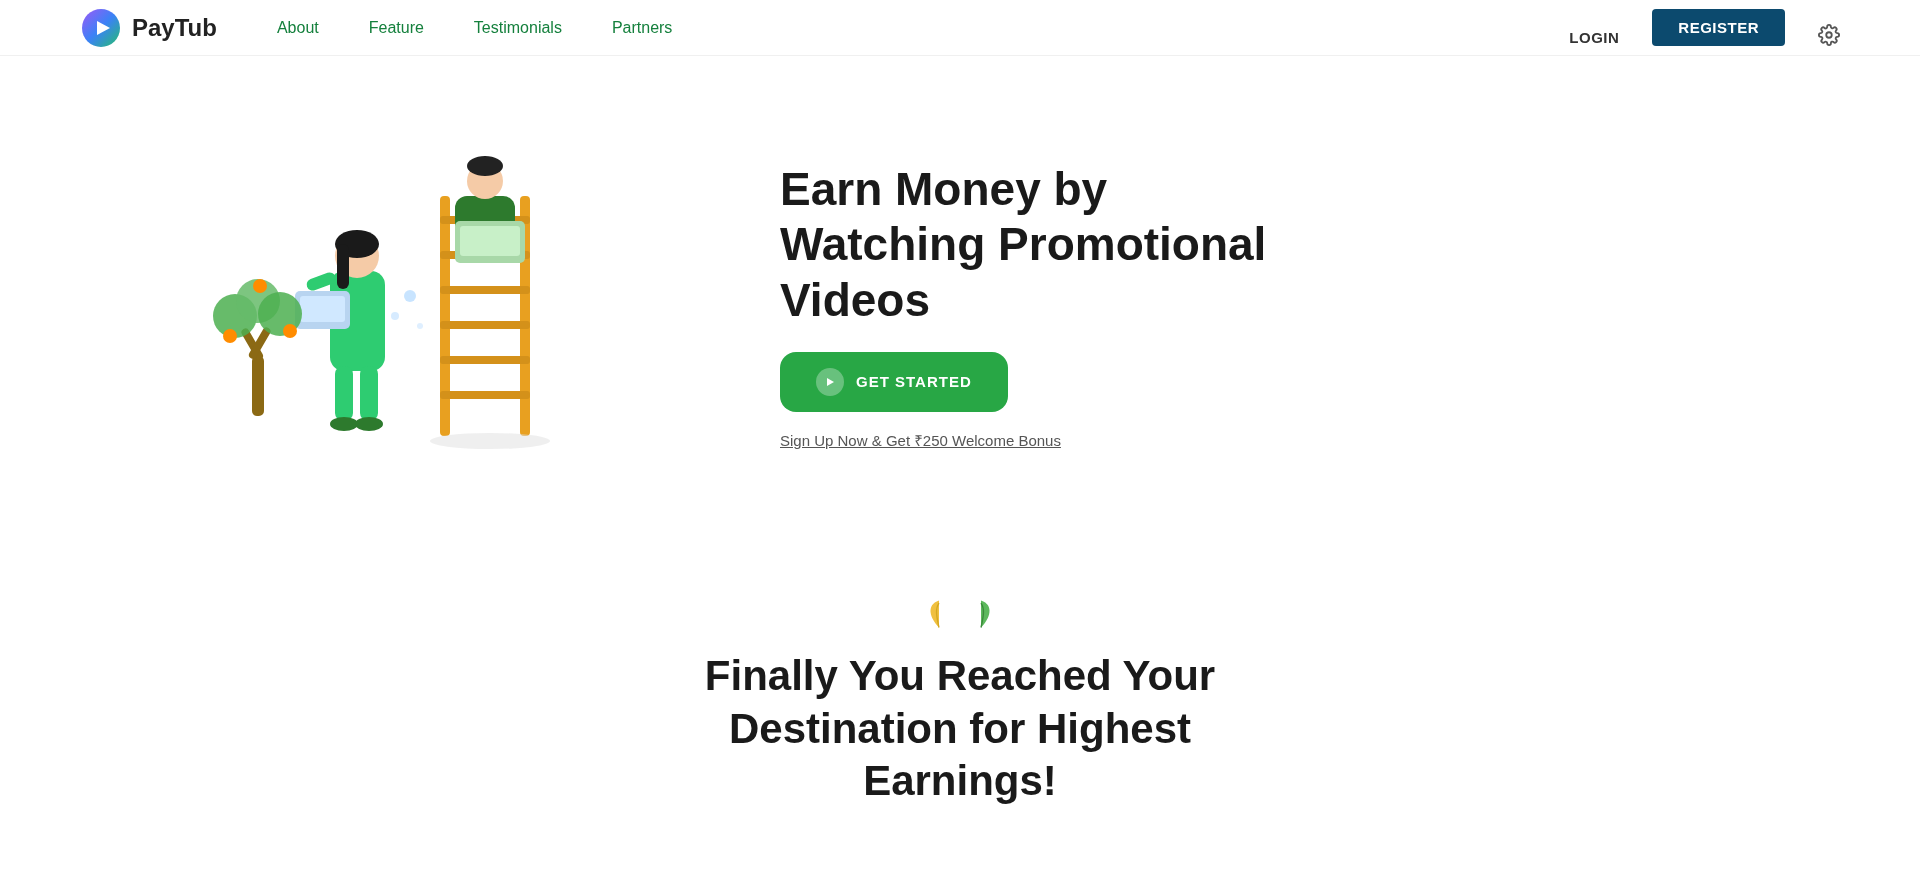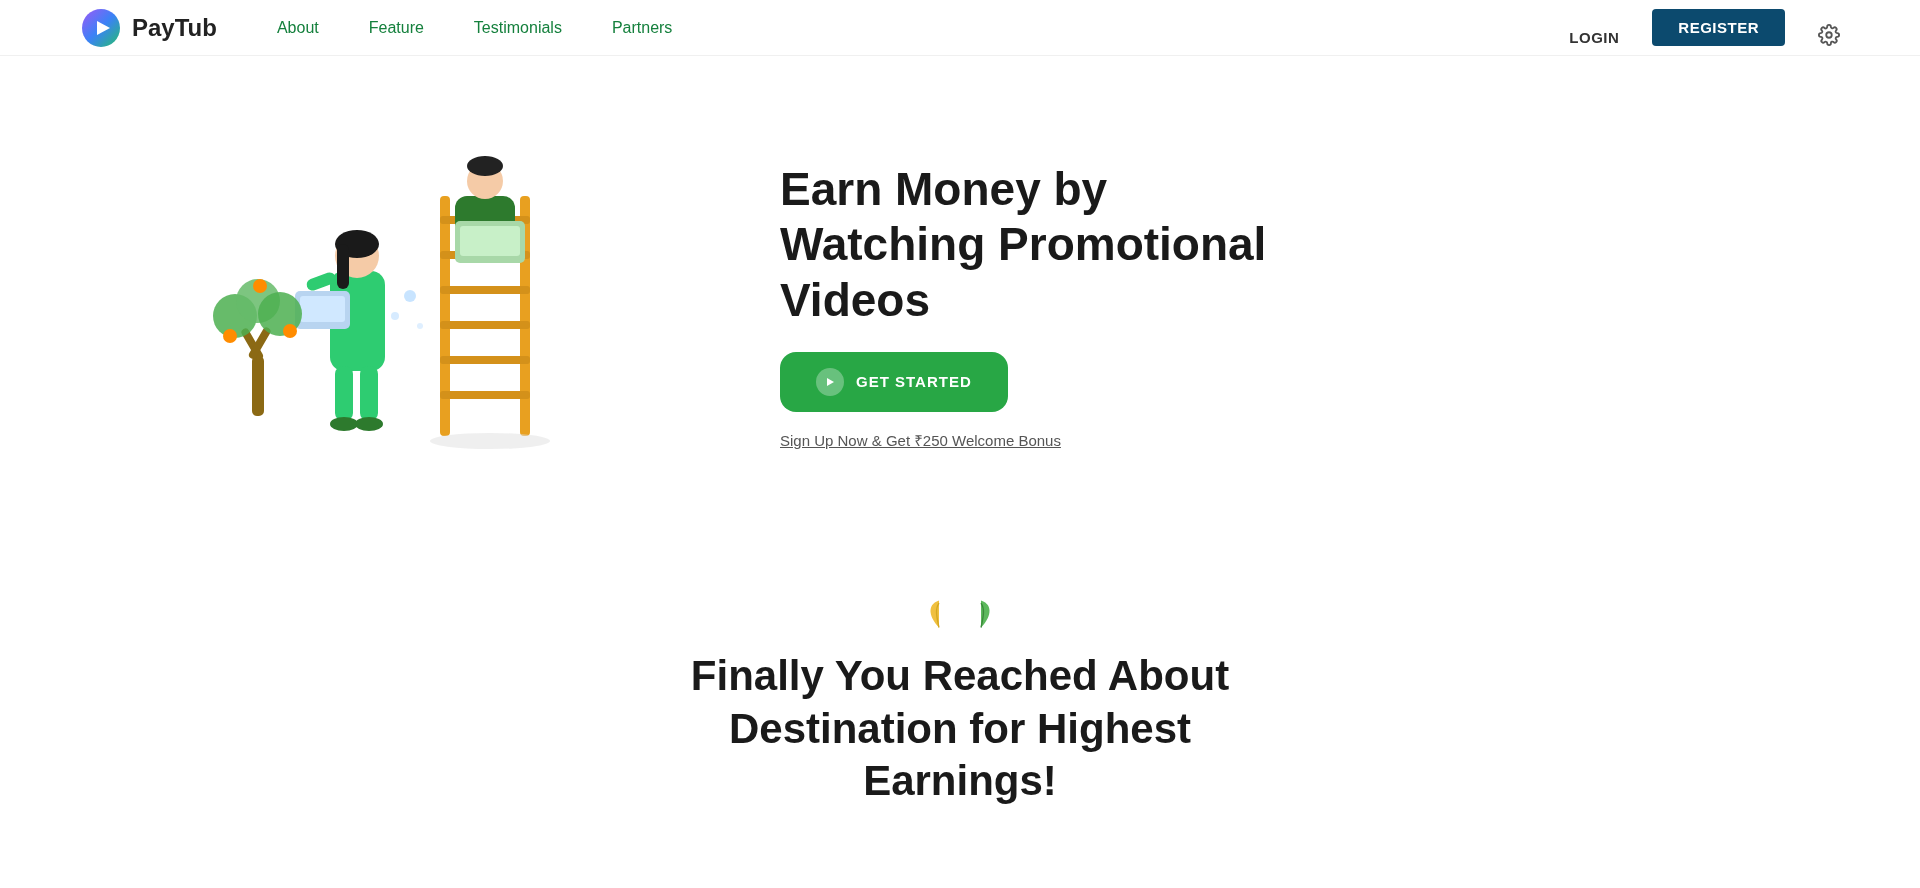--- a/index.html
+++ b/index.html
@@ -292,14 +292,14 @@
     <svg class="leaf-yellow" viewBox="0 0 40 40">
       <path d="M20 35 C10 25, 5 10, 20 5 C20 5, 20 35 20 35Z" fill="#f0c040"></path>
       <path d="M20 35 C18 25, 15 15, 20 8" stroke="#d4a820" stroke-width="1.5" fill="none"></path>
     </svg>
 
     <svg class="leaf-green" viewBox="0 0 40 40">
       <path d="M20 35 C30 25, 35 10, 20 5 C20 5, 20 35 20 35Z" fill="#5cb85c"></path>
       <path d="M20 35 C22 25, 25 15, 20 8" stroke="#3a8a3a" stroke-width="1.5" fill="none"></path>
     </svg>
   </div>
-  <h2 class="section2-title">Finally You Reached About Destination for Highest Earnings!</h2>
+  <h2 class="section2-title">Finally You Reached Your Destination for Highest Earnings!</h2>
 </section>
 
 </body></html>

